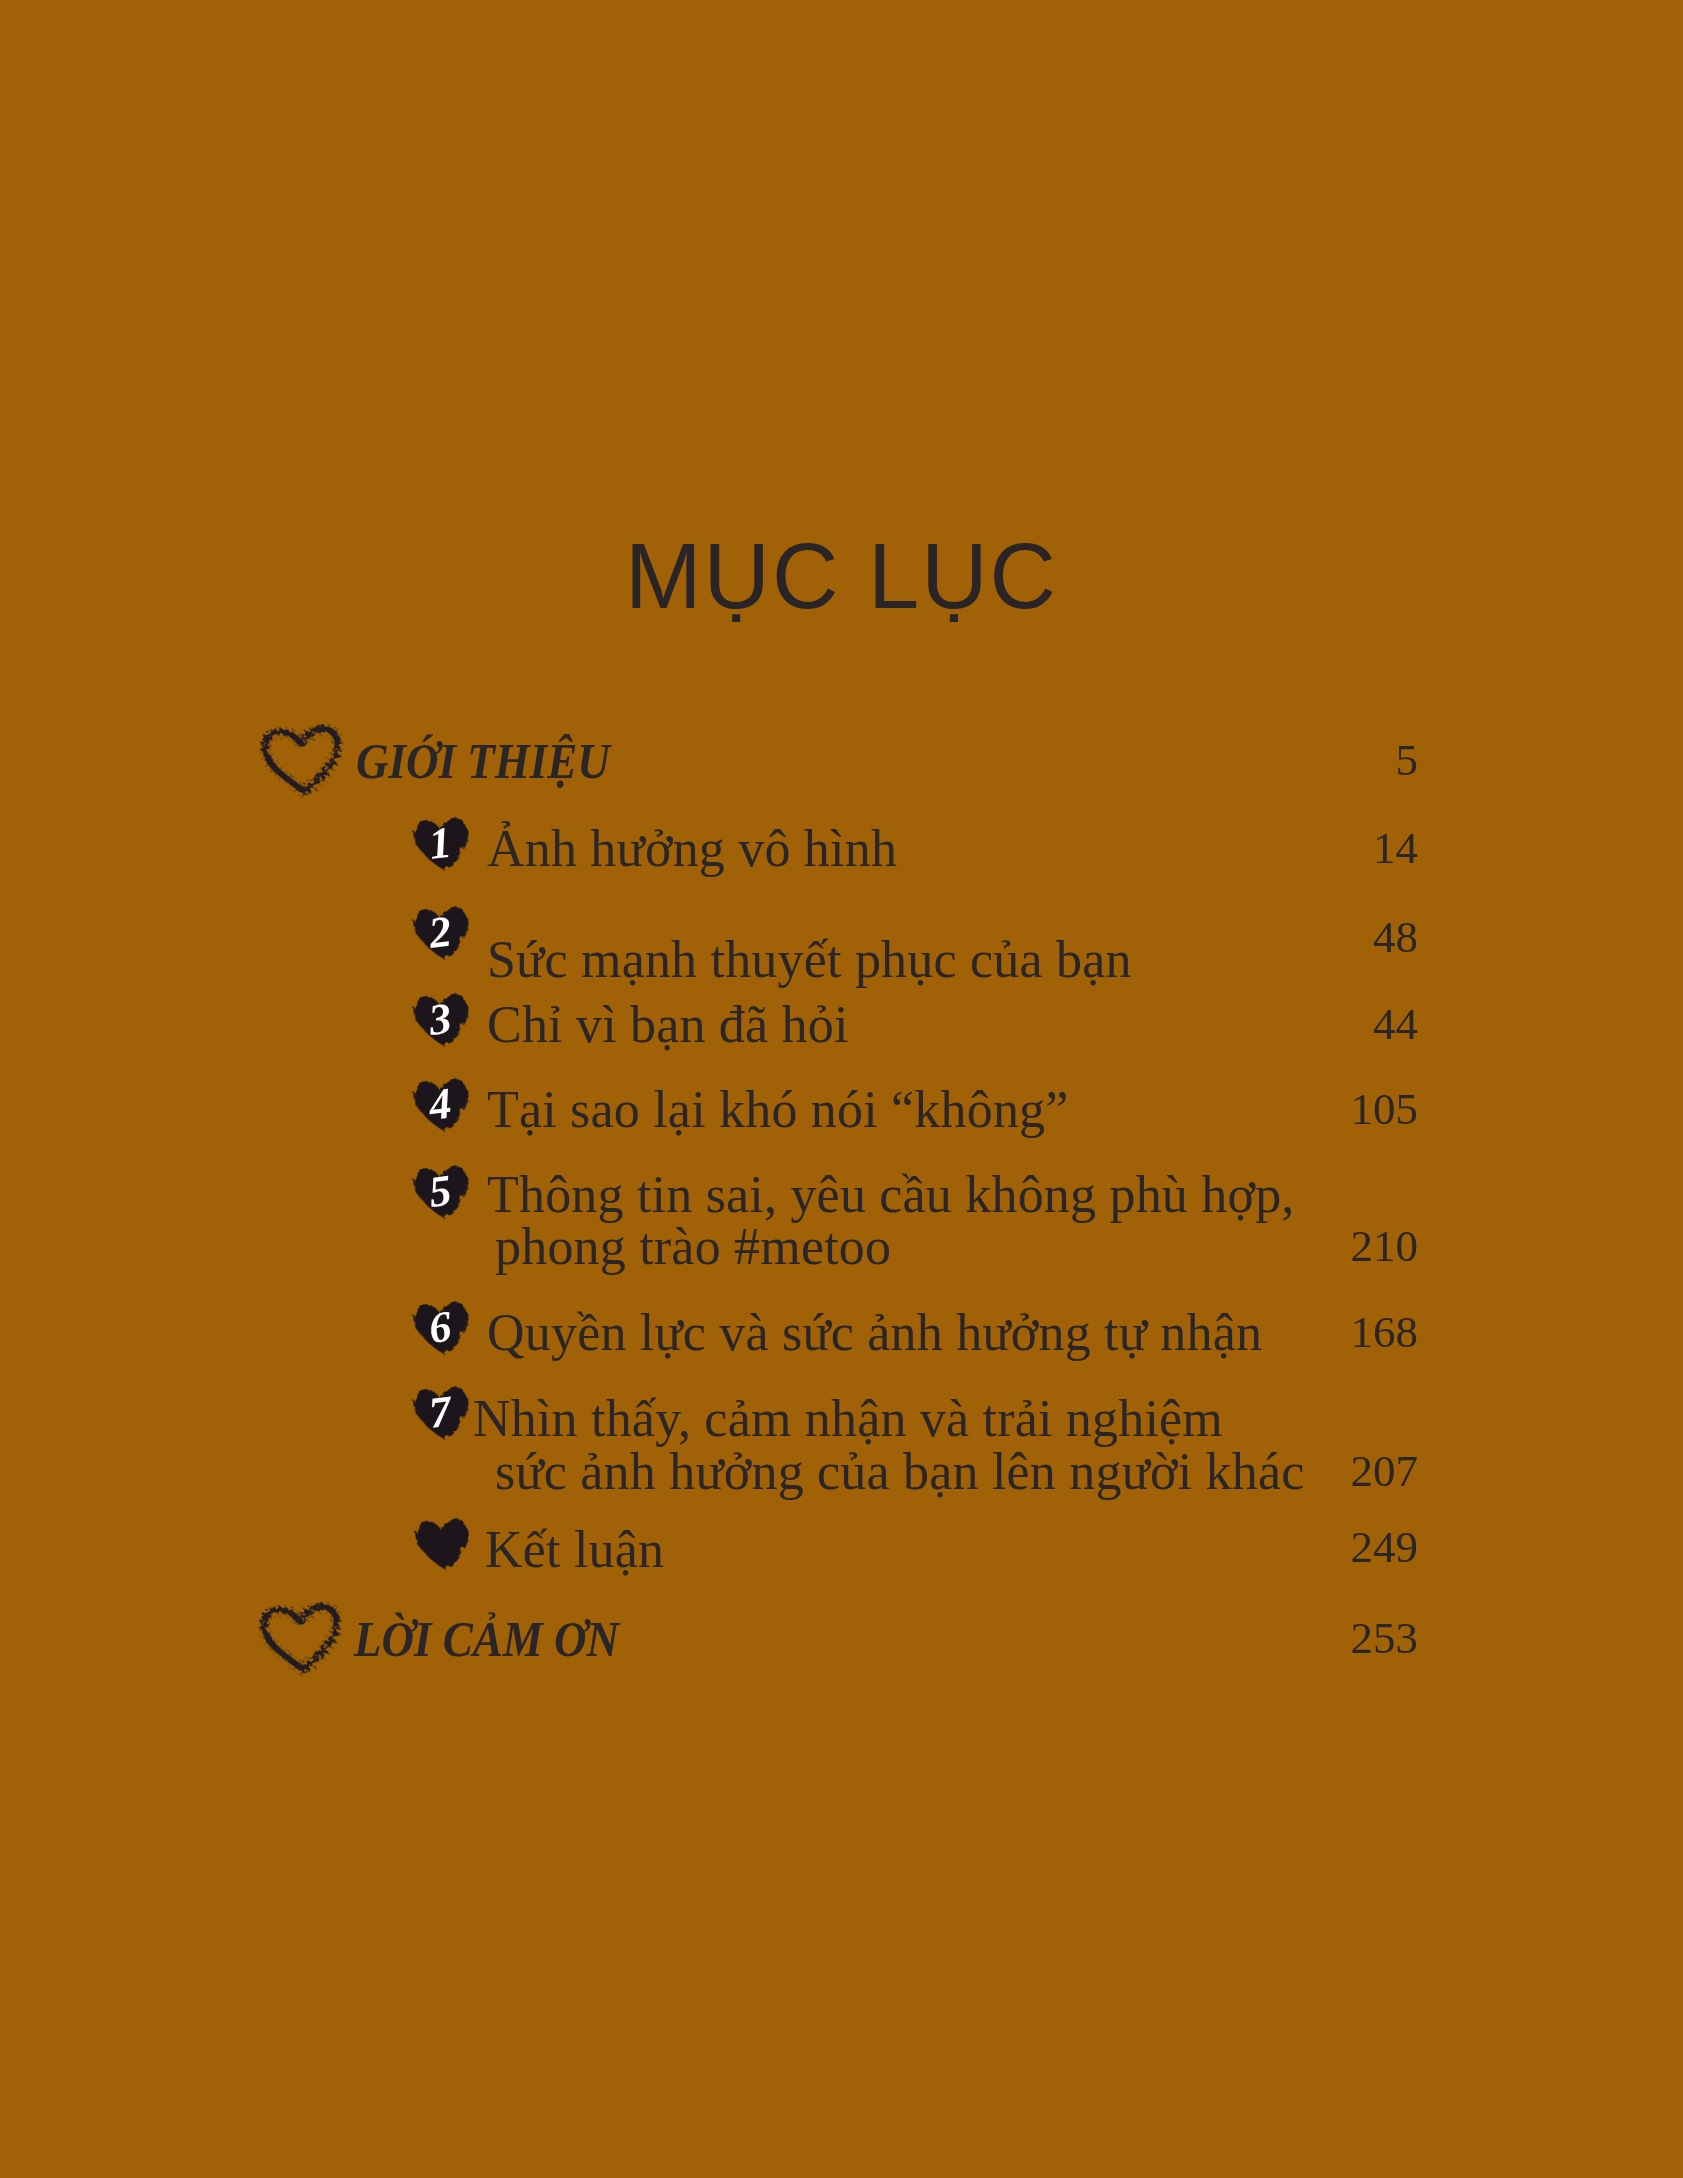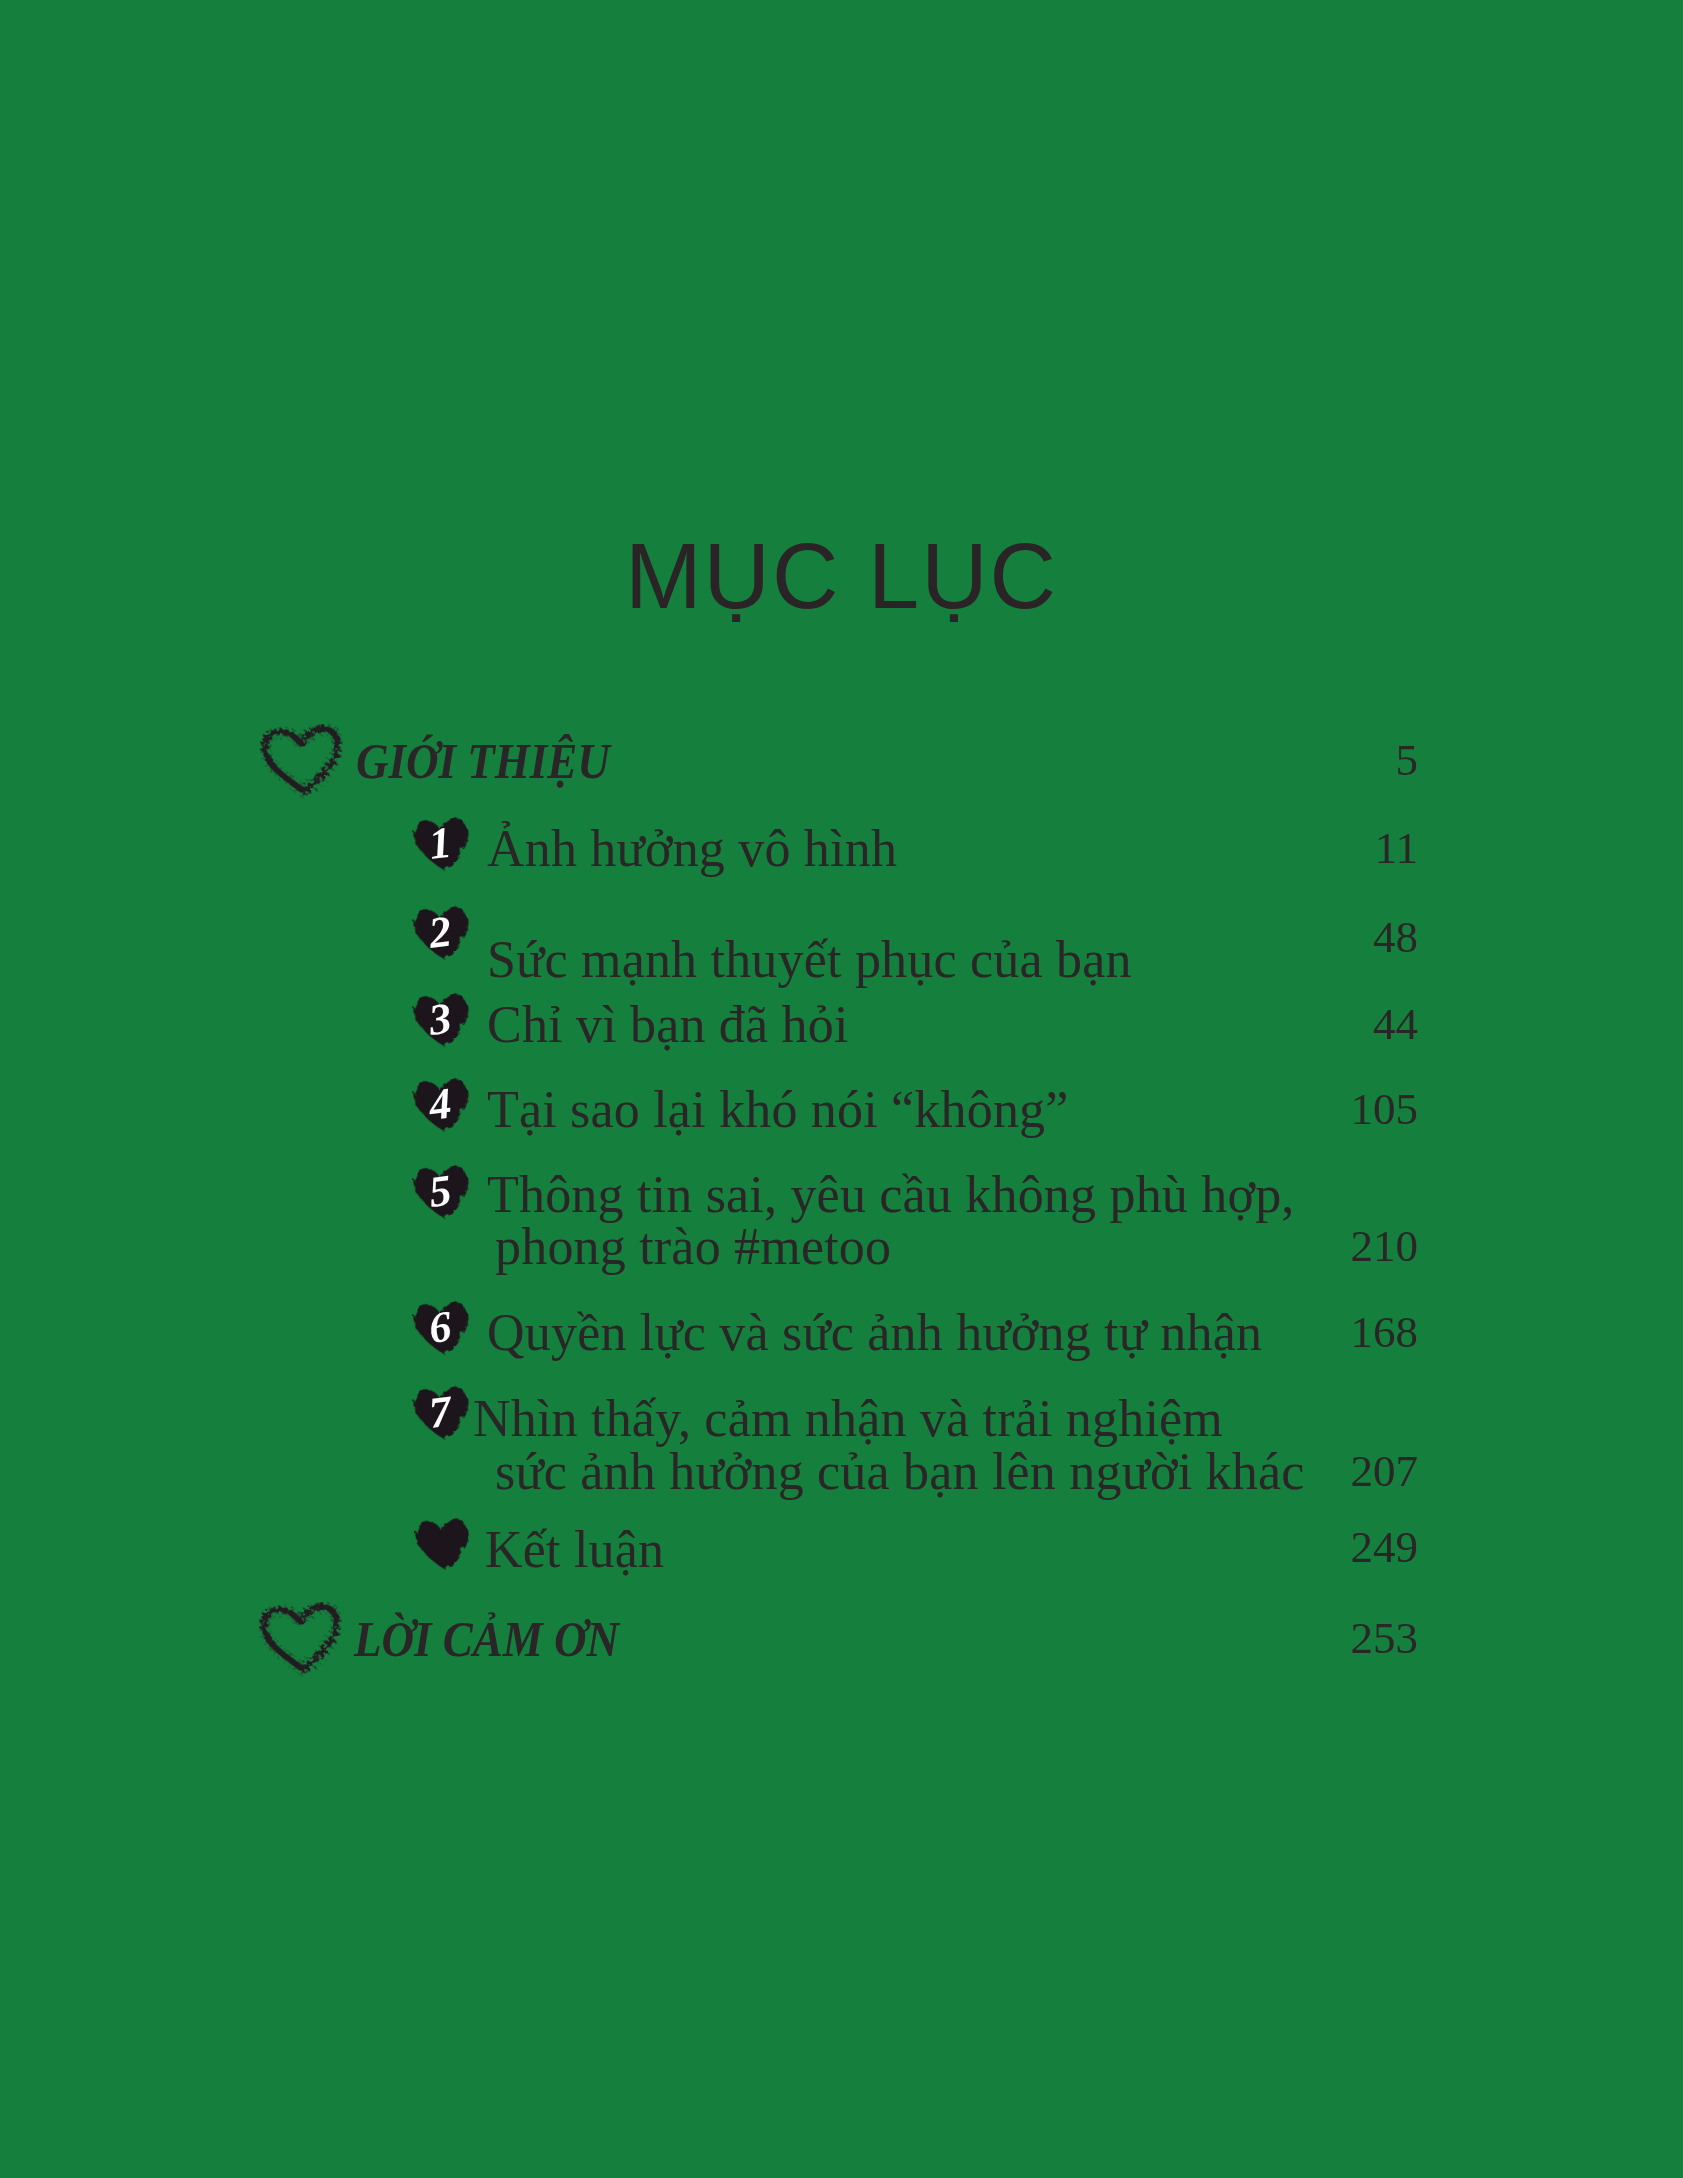--- a/index.html
+++ b/index.html
@@ -1,18 +1,18 @@
 <!DOCTYPE html>
 <html><head>
 <meta charset="utf-8">
 <style>
   html,body { margin:0; padding:0; background:#e8e8e8; }
   .page {
     position:relative; width:1683px; height:2178px; margin:0 auto;
-    background:#15803d; overflow:hidden;
+    background:#a16207; overflow:hidden;
     font-family:"Liberation Serif", serif; color:#2a2526;
   }
   .abs { position:absolute; transform:translateY(-50%); white-space:nowrap; }
   .entry { display:contents; }
 
   .title {
     left:0; right:0; text-align:center;
     font-family:"Liberation Sans", sans-serif; font-weight:300;
     font-size:92px; letter-spacing:2px; color:#2a2426;
   }
@@ -72,21 +72,21 @@
 
   
   <div class="entry">
     <span class="abs heart-wrap" style="top:846px;left:413px">
       <svg class="tilt-solid" width="59" height="61" viewBox="0 0 60 62">
           <use href="#heart-solid-path" fill="#1d191a" filter="url(#rough-solid)"></use>
         </svg>
       <span class="num">1</span>
     </span>
     <span class="abs chapter-text" style="top:848px;left:487px">Ảnh hưởng vô hình</span>
-    <span class="abs pnum" style="top:848px">11</span>
+    <span class="abs pnum" style="top:848px">14</span>
   </div>
 
   
   <div class="entry">
     <span class="abs heart-wrap" style="top:935px;left:413px">
       <svg class="tilt-solid" width="59" height="61" viewBox="0 0 60 62">
           <use href="#heart-solid-path" fill="#1d191a" filter="url(#rough-solid)"></use>
         </svg>
       <span class="num">2</span>
     </span>

